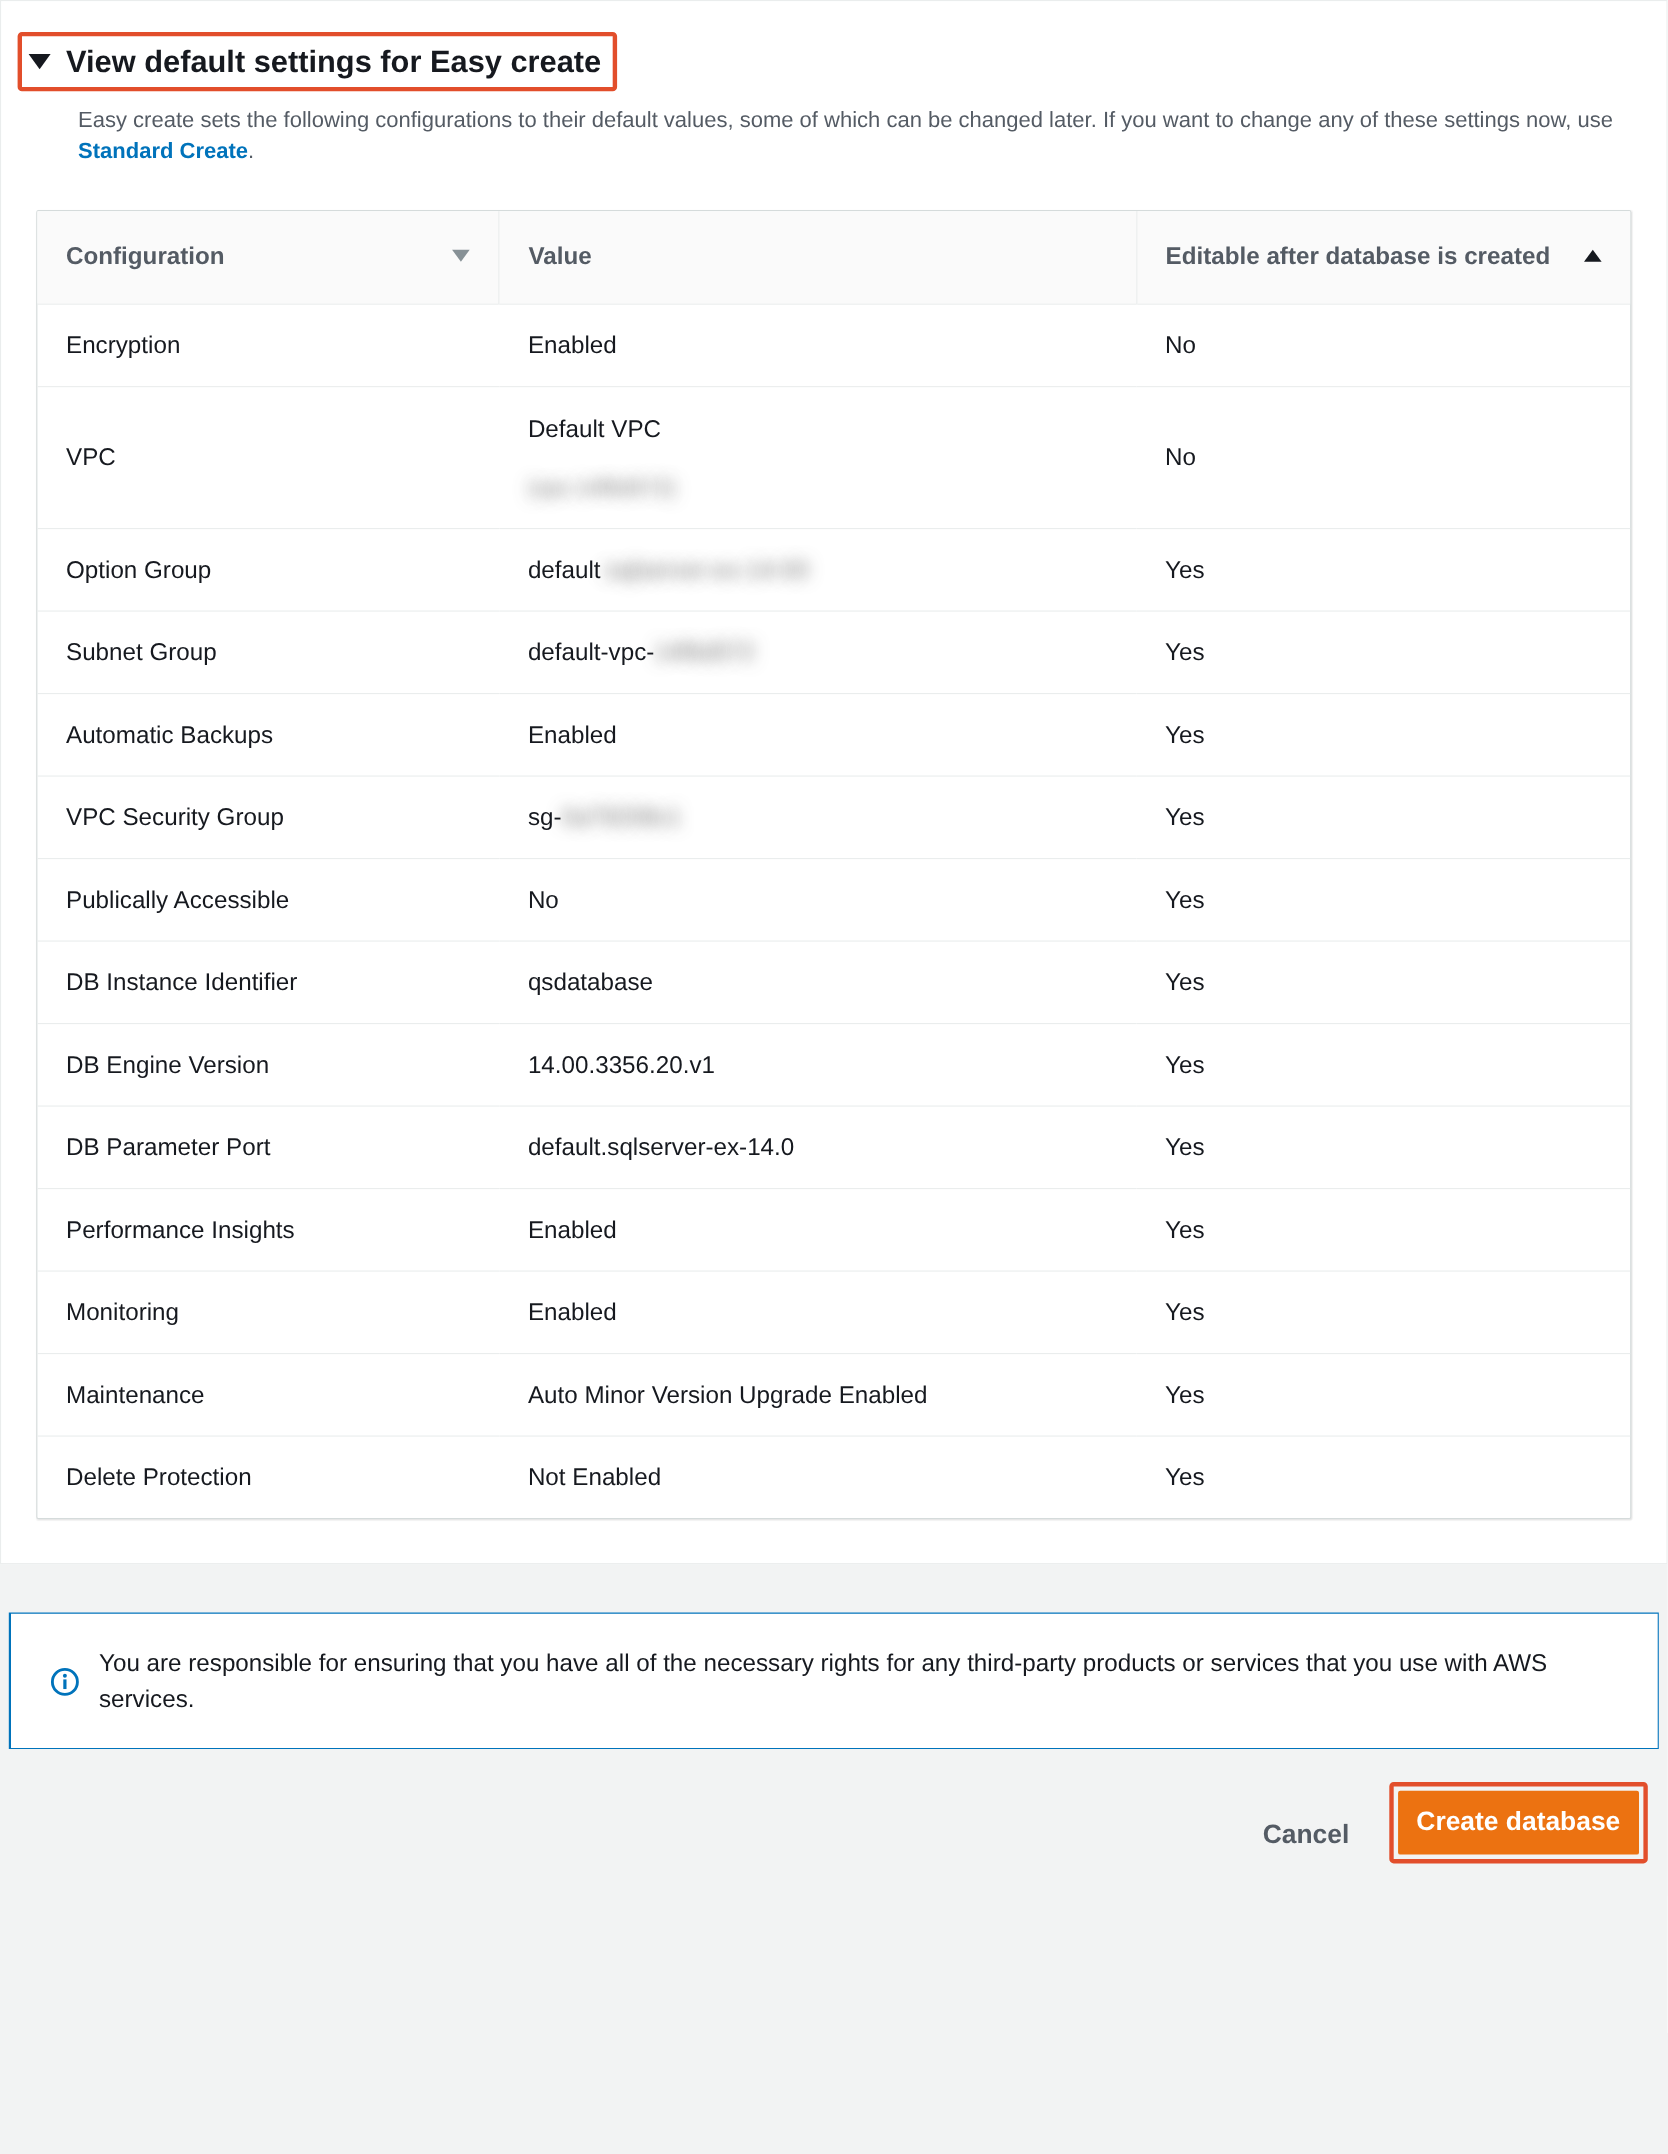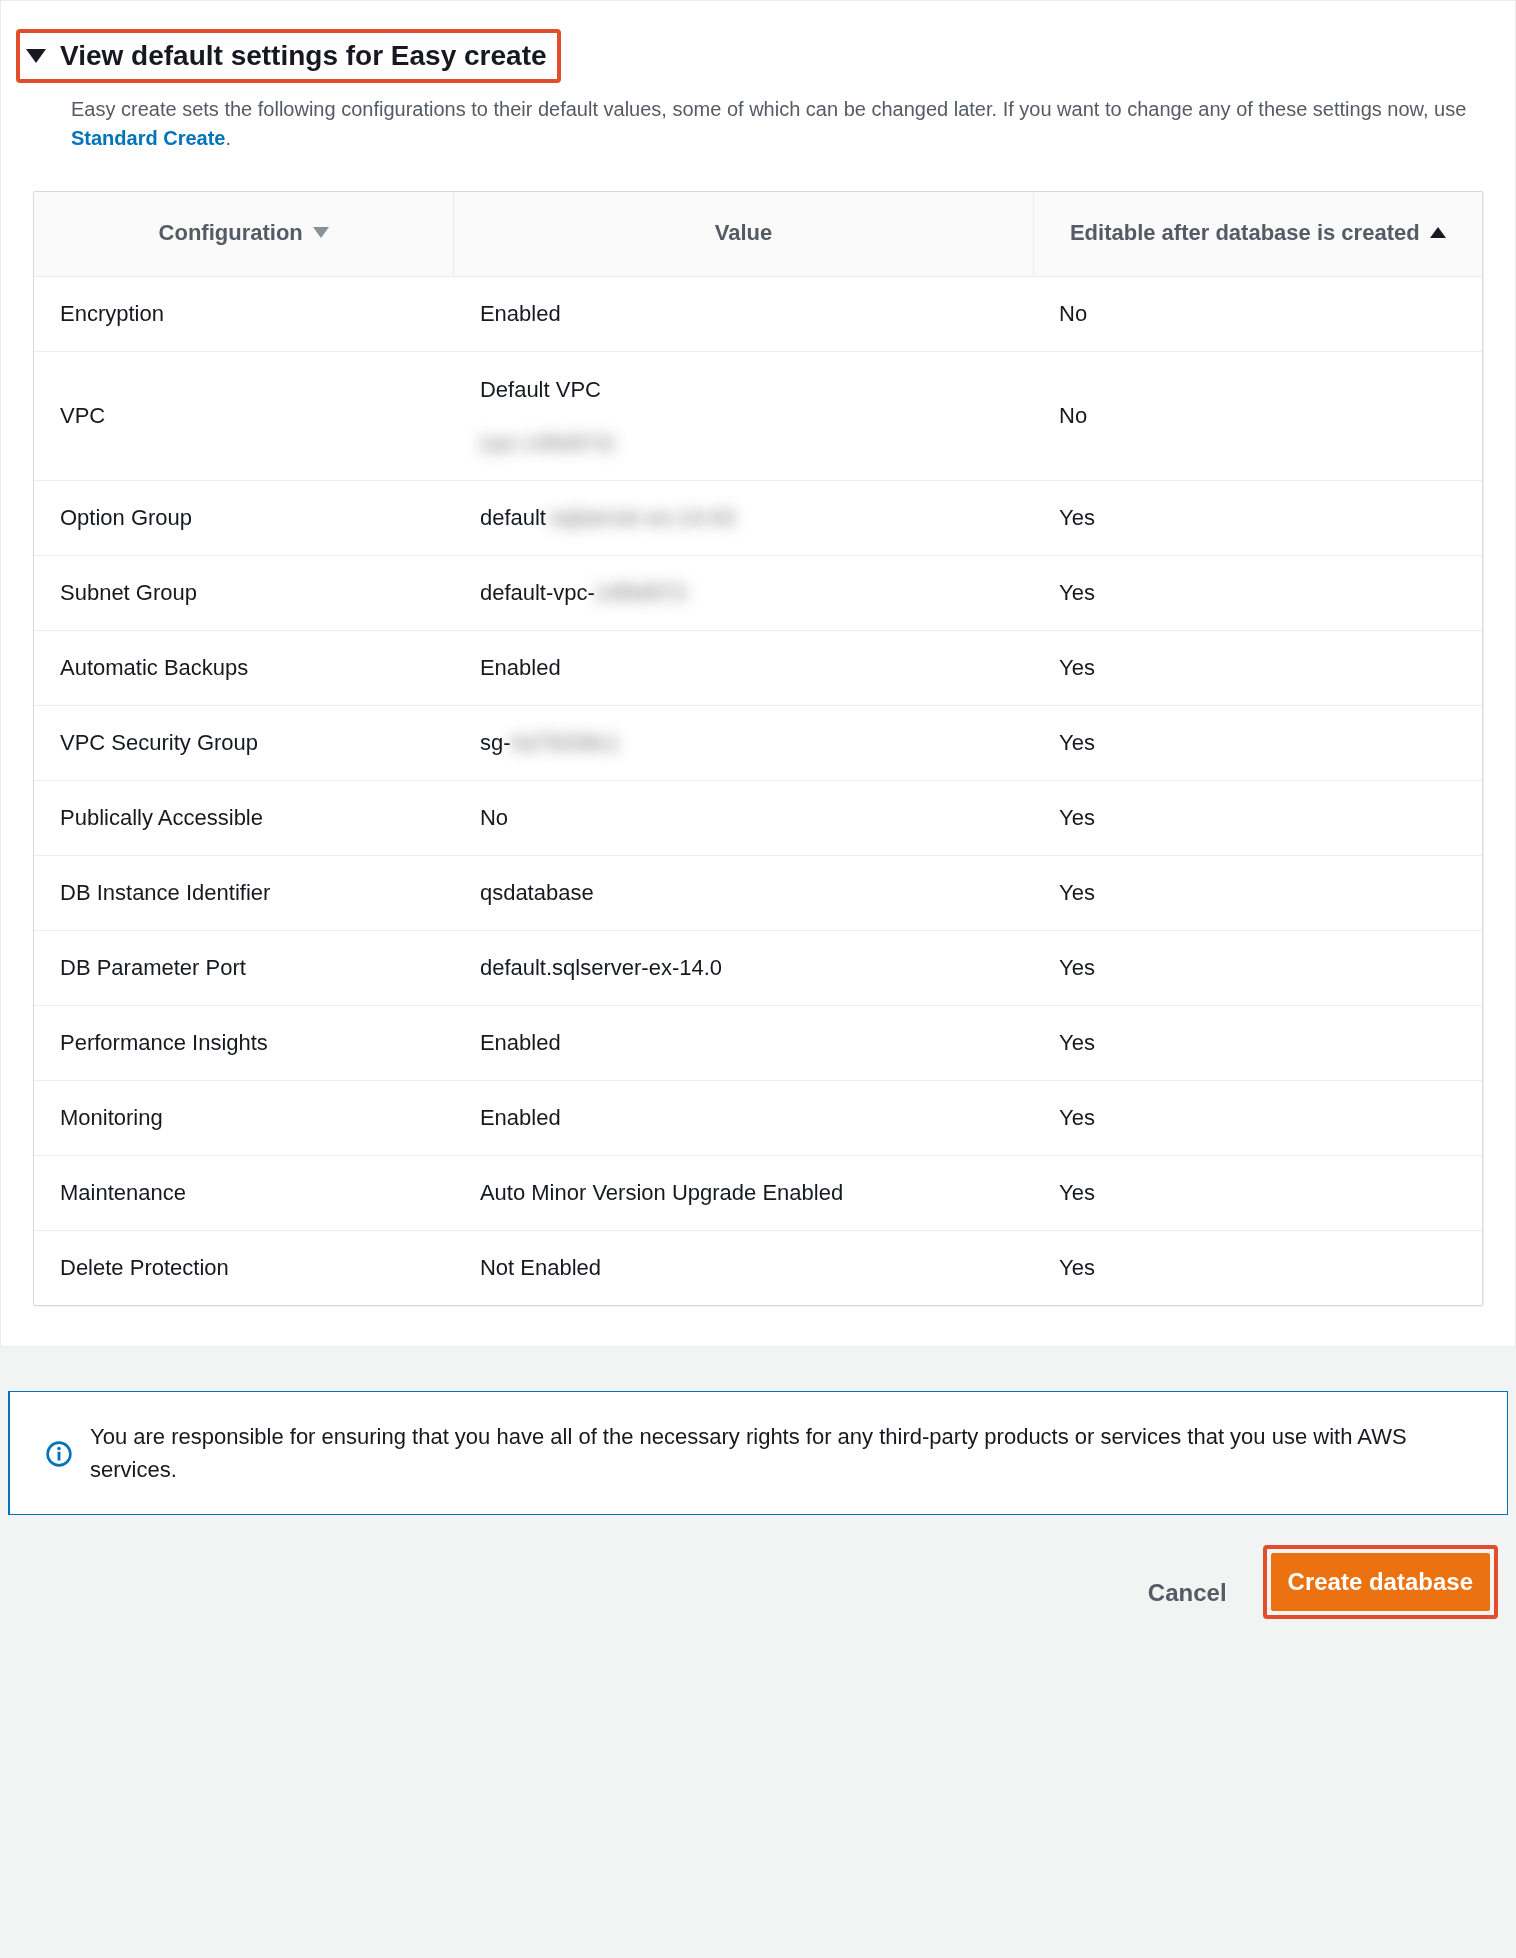--- a/index.html
+++ b/index.html
@@ -83,21 +83,21 @@
       font-weight: 700;
       color: #545b64;
       padding: 28px 26px 30px 26px;
       border-right: 1px solid #eaeded;
       background: #fafafa;
     }
     .settings-table thead th:last-child { border-right: none; }
     .th-inner {
       display: flex;
       align-items: center;
-      justify-content: center;
+      justify-content: space-between;
       gap: 10px;
     }
     .sort-caret-down {
       width: 0; height: 0;
       border-left: 8px solid transparent;
       border-right: 8px solid transparent;
       border-top: 11px solid #879196;
     }
     .sort-caret-up {
       width: 0; height: 0;
@@ -261,20 +261,25 @@
               <td class="cfg-col">Publically Accessible</td>
               <td class="val-col">No</td>
               <td class="edit-col">Yes</td>
             </tr>
             <tr>
               <td class="cfg-col">DB Instance Identifier</td>
               <td class="val-col">qsdatabase</td>
               <td class="edit-col">Yes</td>
             </tr>
             <tr>
+              <td class="cfg-col">DB Engine Version</td>
+              <td class="val-col">14.00.3356.20.v1</td>
+              <td class="edit-col">Yes</td>
+            </tr>
+            <tr>
               <td class="cfg-col">DB Parameter Port</td>
               <td class="val-col">default.sqlserver-ex-14.0</td>
               <td class="edit-col">Yes</td>
             </tr>
             <tr>
               <td class="cfg-col">Performance Insights</td>
               <td class="val-col">Enabled</td>
               <td class="edit-col">Yes</td>
             </tr>
             <tr>

